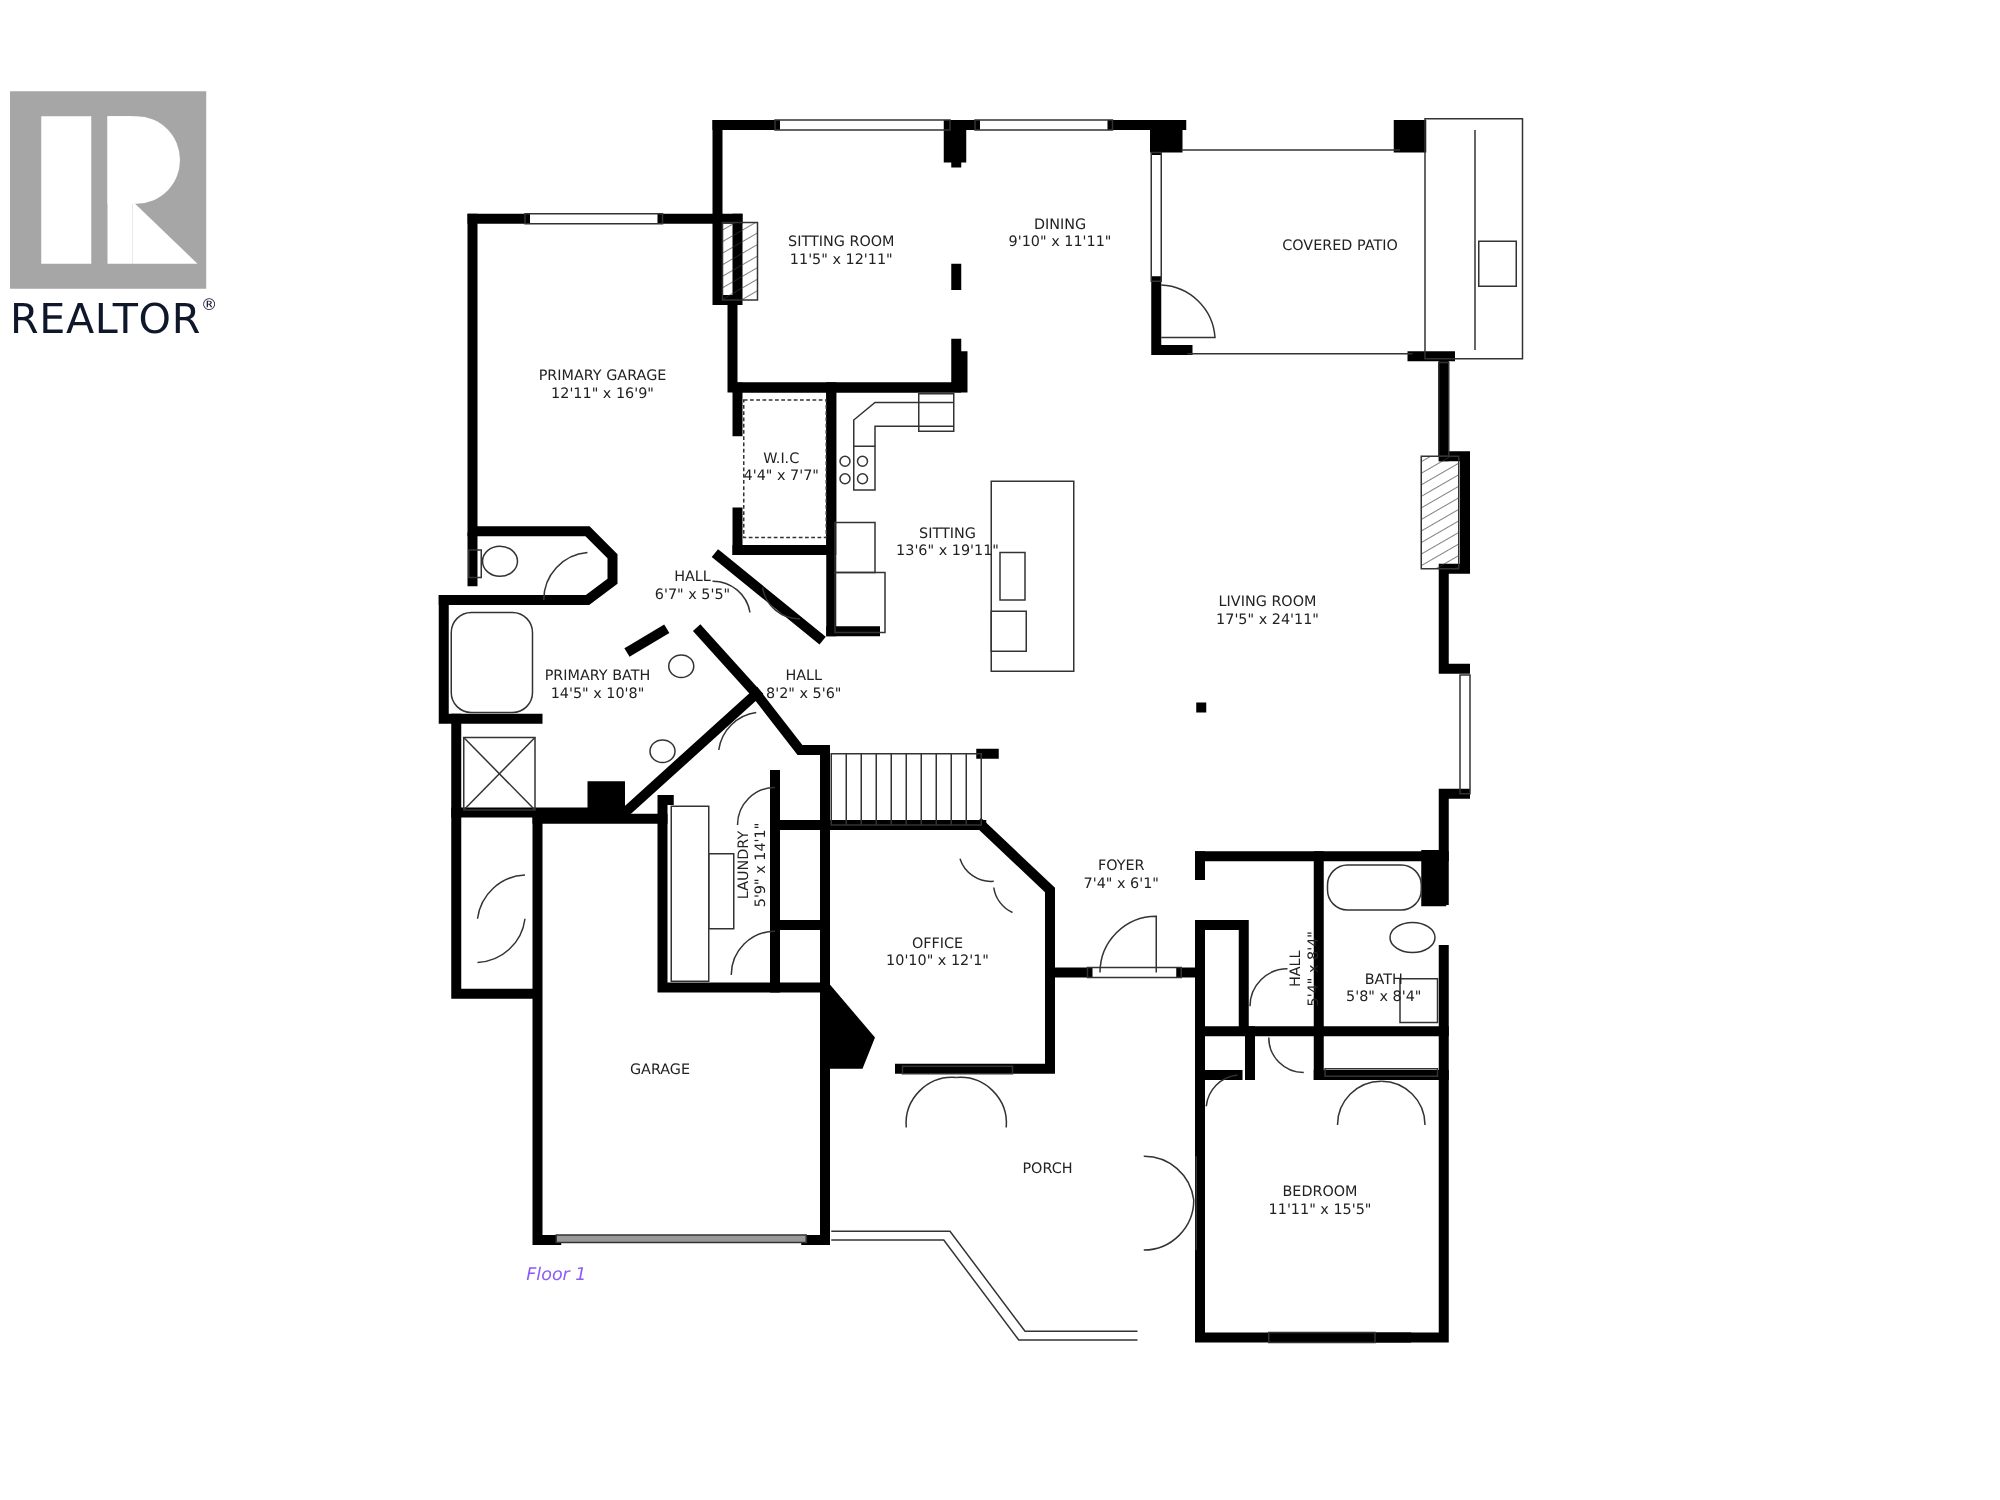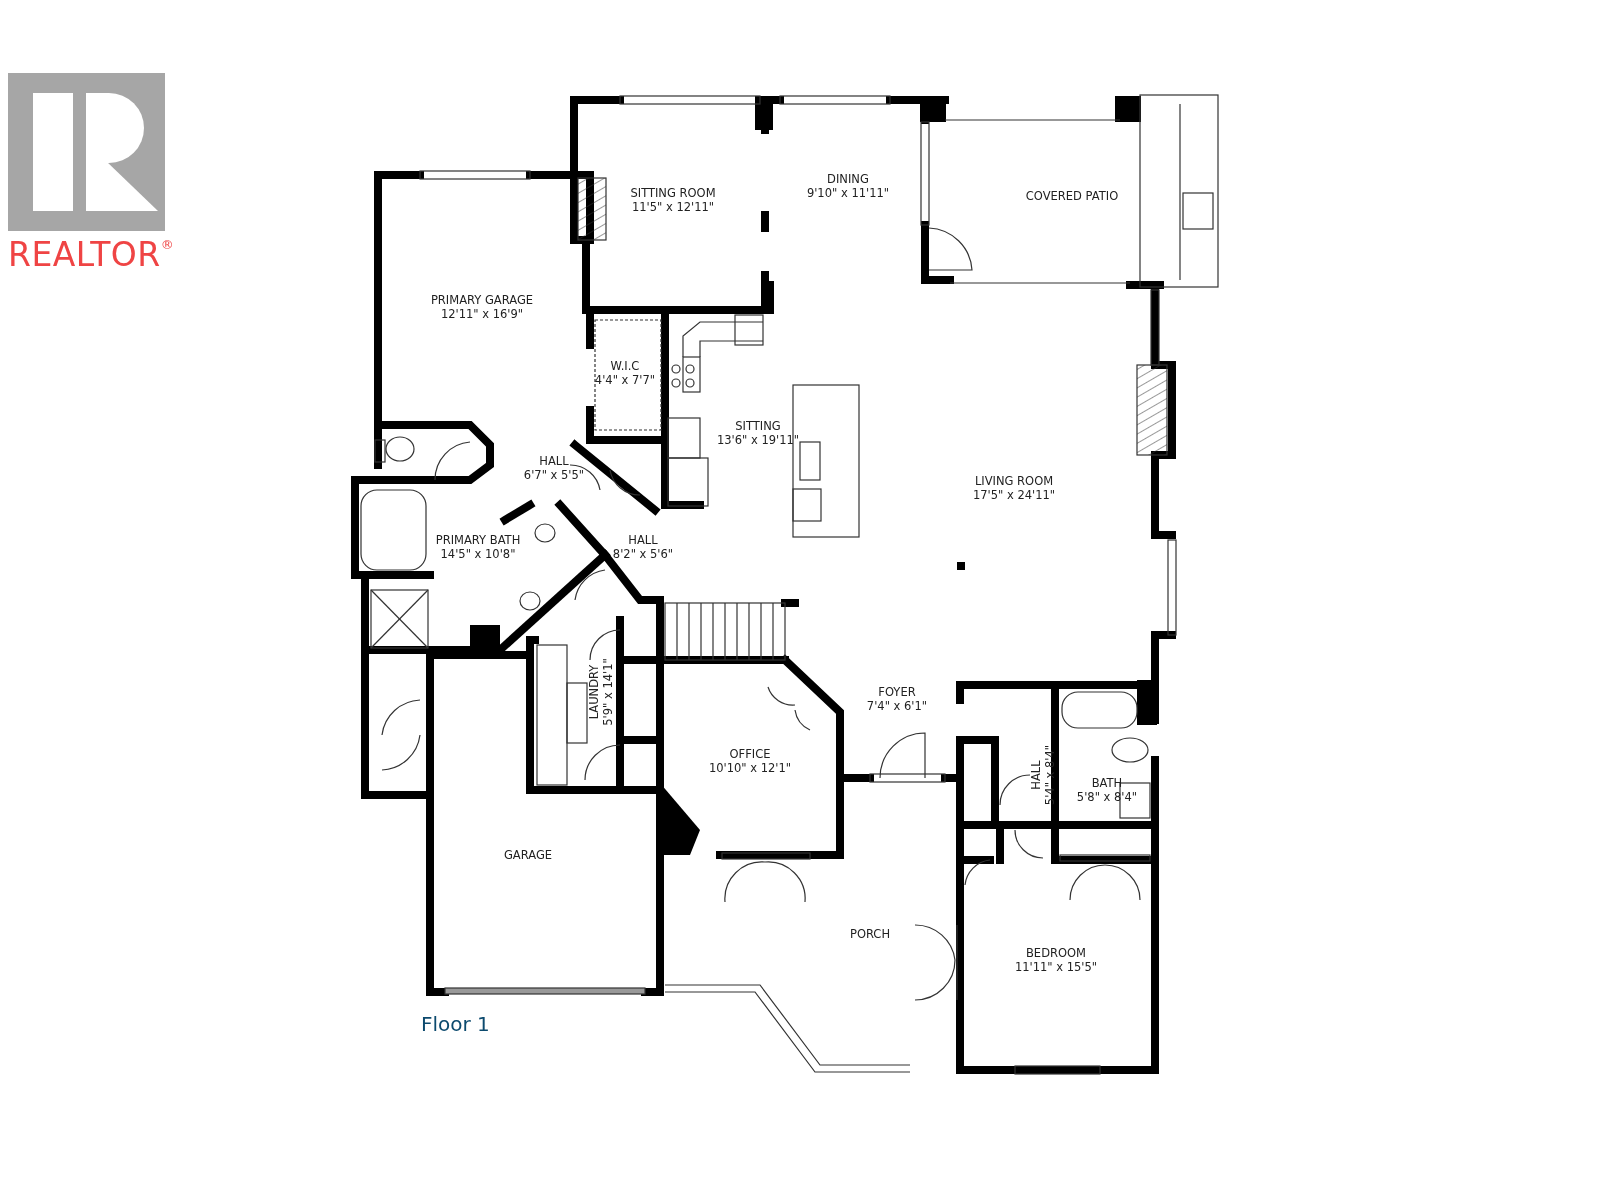--- a/index.html
+++ b/index.html
@@ -2,26 +2,26 @@
 <html><head>
 <meta charset="utf-8">
 <style>
   html, body { margin:0; padding:0; background:#ffffff; }
   body { width:1600px; height:1200px; position:relative; overflow:hidden; font-family:"DejaVu Sans", sans-serif; }
   #logo { position:absolute; left:8px; top:73px; width:160px; height:200px; }
   #logo .mark { position:absolute; left:0; top:0; width:157px; height:158px; background:#a6a6a6; }
   #logo .bar1 { position:absolute; left:25px; top:20px; width:40px; height:118px; background:#fff; }
   #logo .bowl { position:absolute; left:78px; top:20px; width:58px; height:70px; background:#fff; border-radius:0 35px 35px 0; }
   #logo .stem { position:absolute; left:78px; top:20px; width:20px; height:118px; background:#fff; }
-  #logo .word { position:absolute; left:0; top:162px; font-size:33px; color:#ef4444; letter-spacing:0.5px; font-family:"DejaVu Sans", sans-serif; font-weight:normal; }
+  #logo .word { position:absolute; left:0; top:162px; font-size:33px; color:#0f172a; letter-spacing:0.5px; font-family:"DejaVu Sans", sans-serif; font-weight:normal; }
   #logo .reg { font-size:13px; vertical-align:top; position:relative; top:2px; }
   svg#plan { position:absolute; left:0; top:0; }
   .lbl { position:absolute; transform:translate(-50%,-50%); text-align:center; font-size:11.5px; color:#222; line-height:14px; white-space:nowrap; font-family:"DejaVu Sans", sans-serif; }
   .lbl.vert { transform:translate(-50%,-50%) rotate(-90deg); }
-  .floor { position:absolute; left:421px; top:1012px; font-size:20px; color:#0c4a6e; font-family:"DejaVu Sans", sans-serif; }
+  .floor { position:absolute; left:421px; top:1012px; font-size:14px; color:#8b5cf6; font-family:"DejaVu Sans", sans-serif;font-style:italic; }
 </style>
 </head>
 <body>
 
 <div id="logo">
   <div class="mark">
     <div class="bar1"></div>
     <div class="bowl"></div>
     <div class="stem"></div>
     <svg width="157" height="158" style="position:absolute;left:0;top:0">
@@ -271,21 +271,21 @@
   <div>HALL</div>
   <div>5'4" x 8'4"</div>
 </div>
 <div class="lbl" style="left:1107px;top:790px">
   <div>BATH</div>
   <div>5'8" x 8'4"</div>
 </div>
 <div class="lbl" style="left:528px;top:855px">
   <div>GARAGE</div>
 </div>
-<div class="lbl" style="left:870px;top:934px">
+<div class="lbl" style="left:838px;top:934px">
   <div>PORCH</div>
 </div>
 <div class="lbl" style="left:1056px;top:960px">
   <div>BEDROOM</div>
   <div>11'11" x 15'5"</div>
 </div>
 
 <div class="floor">Floor 1</div>
 
 </body></html>

